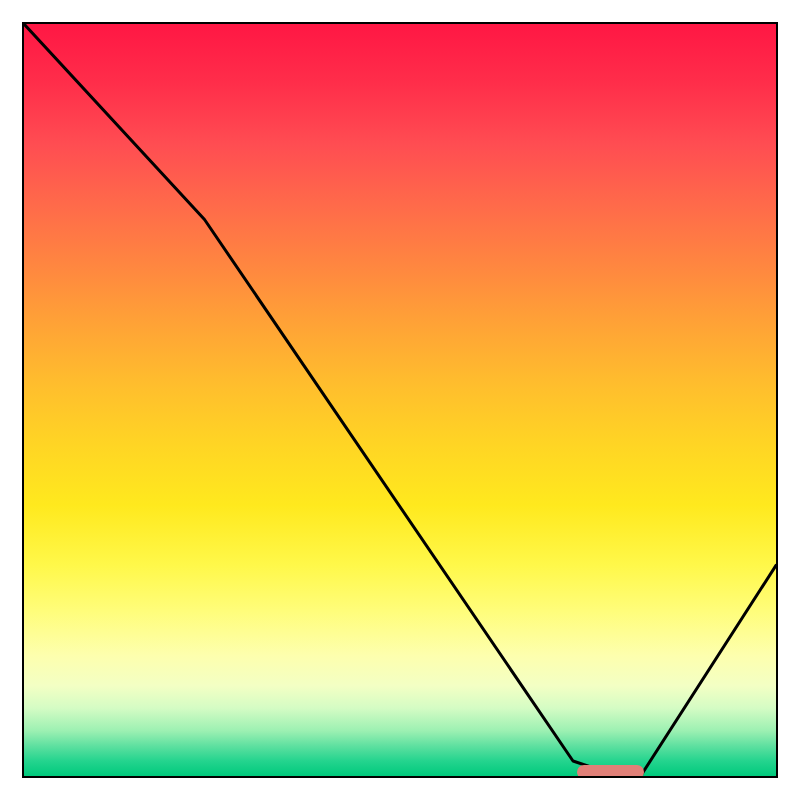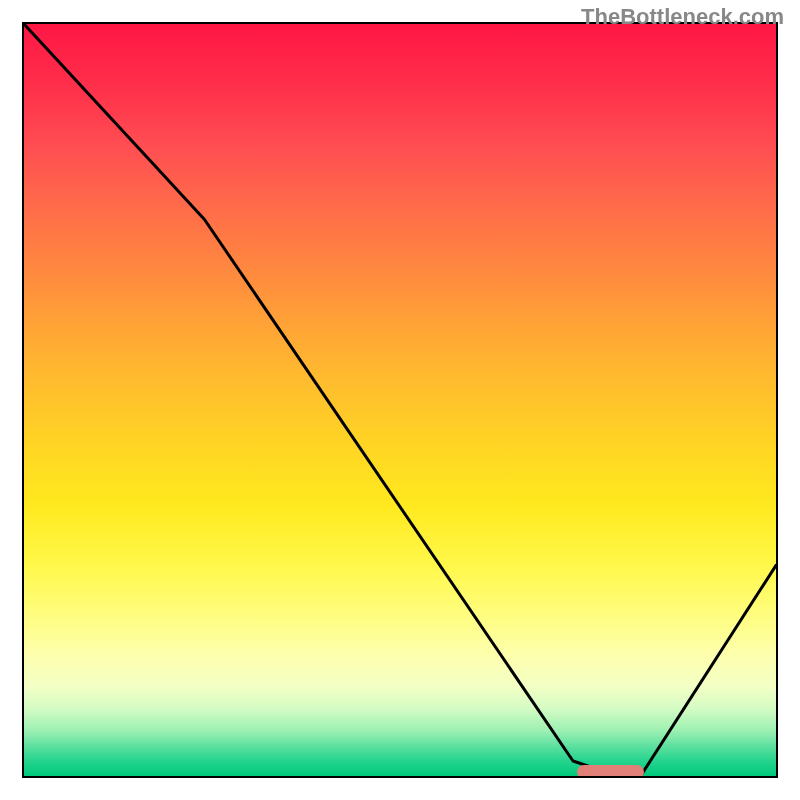--- a/index.html
+++ b/index.html
@@ -70,21 +70,20 @@
   .marker {
     position: absolute;
     background: #e08078;
     border-radius: 7px;
   }
 </style>
 </head>
 <body>
 
 <div class="container">
-  <div class="watermark">TheBottleneck.com</div>
   <div class="frame">
     <div class="gradient"></div>
     <svg class="curve" viewBox="0 0 752 752" preserveAspectRatio="none">
       <path id="curve-path" fill="none" stroke="#000000" stroke-width="3" stroke-linejoin="round" stroke-linecap="round" d="M 0.0 0.0 L 180.5 195.5 L 549.0 737.0 L 594.1 752.0 L 616.6 752.0 L 752.0 541.4"></path>
     </svg>
     <div id="marker" class="marker" style="left: 552.72px; width: 67.68px; top: 741.24px; height: 14px; background: rgb(224, 128, 120);"></div>
   </div>
 </div>
 
 </body></html>

